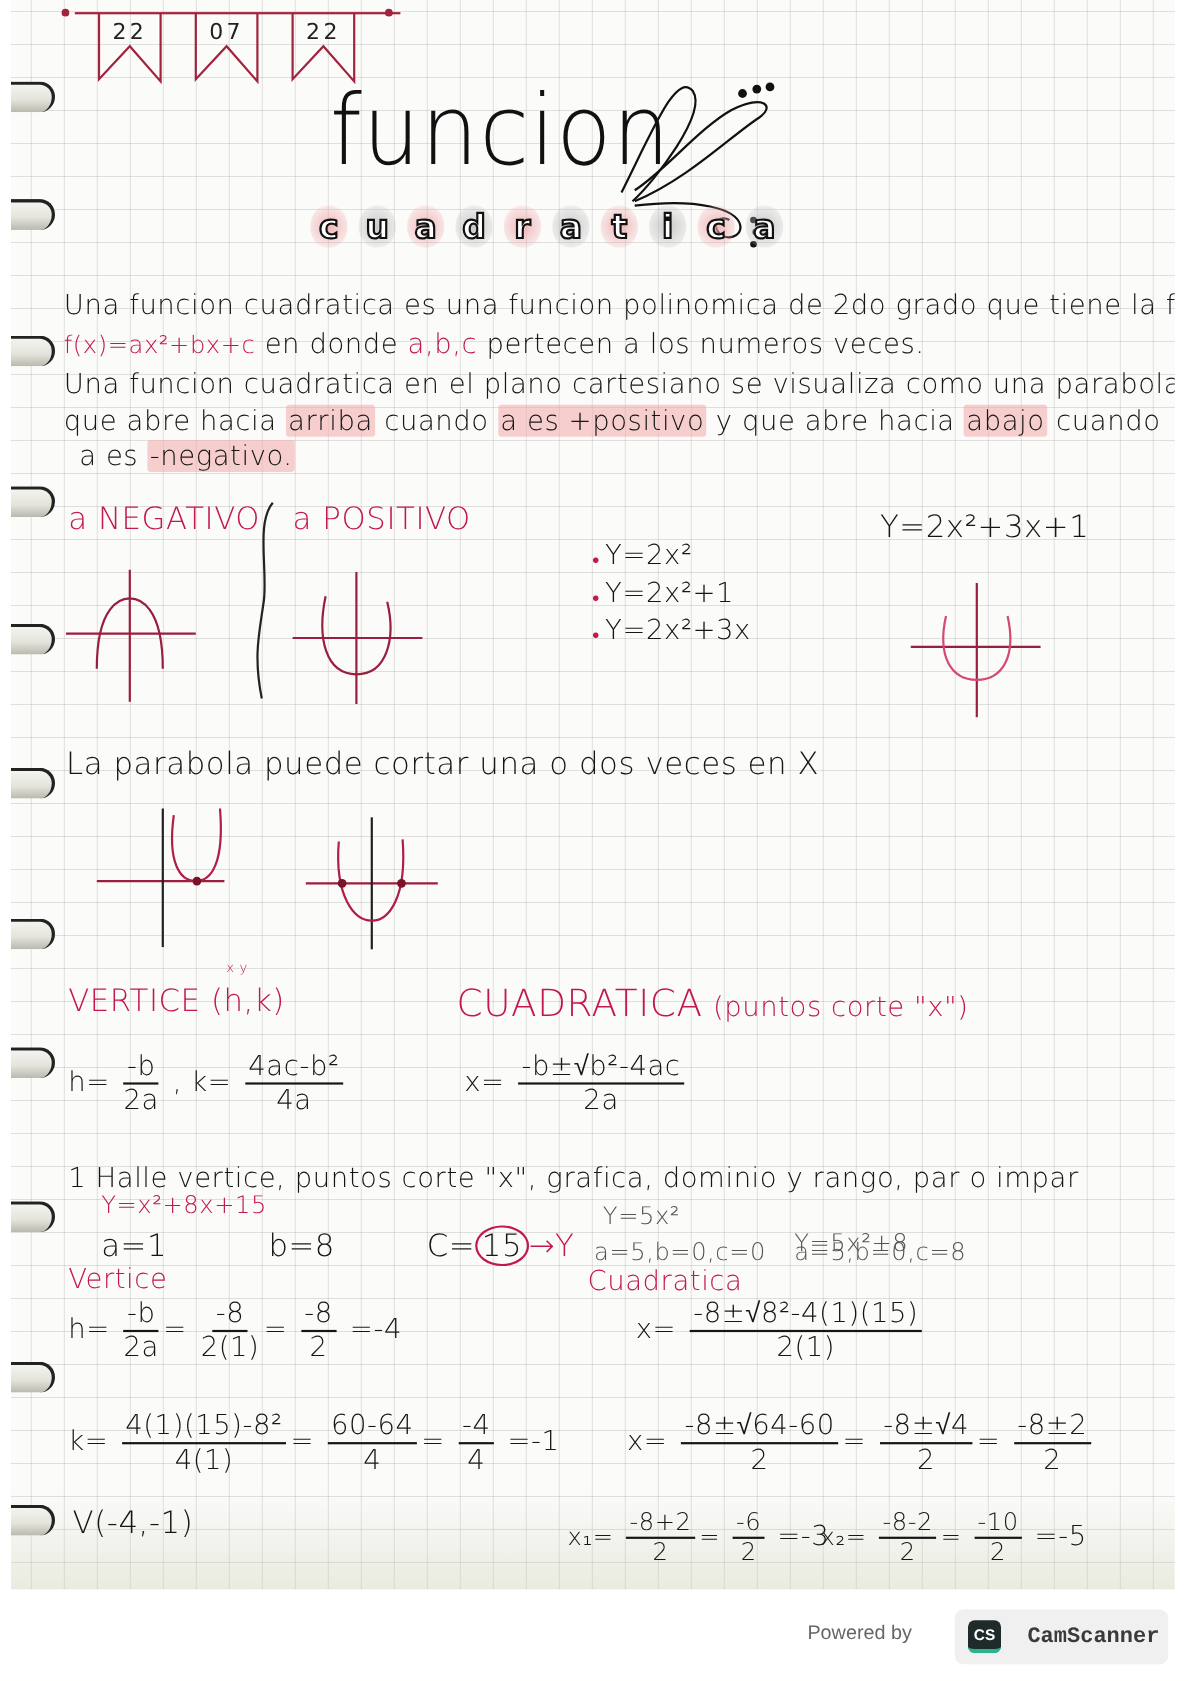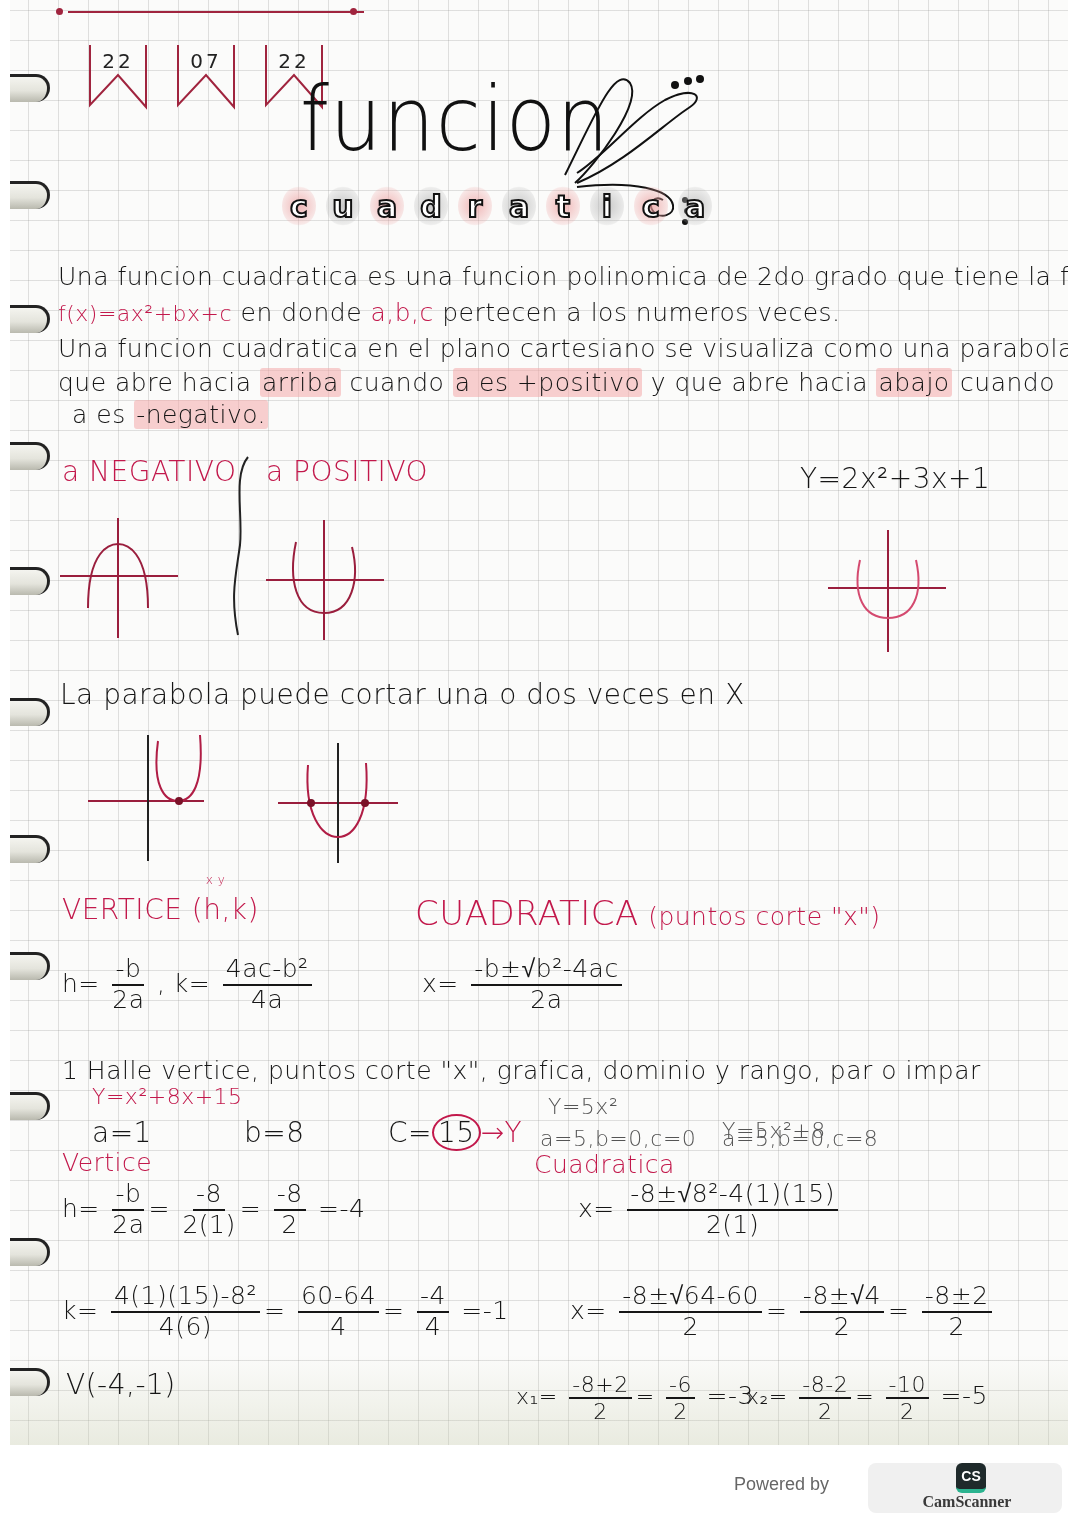--- a/index.html
+++ b/index.html
@@ -35,21 +35,21 @@
   .hand { font-family: "DejaVu Sans", sans-serif; font-weight: 300; letter-spacing: 0.5px; }
   .red { color: #c2184b; }
   .black { color: #161616; }
   .sm { font-size: 22px; }
   .md { font-size: 25px; }
   .lg { font-size: 28px; }
 
   
   .banner-line { position: absolute; left: 58px; top: 11px; width: 296px; height: 2px; background: #a0243e; }
   .banner-dot { position: absolute; width: 7px; height: 7px; border-radius: 50%; background: #a0243e; top: 8px; }
-  .flag { position: absolute; top: 12px; width: 60px; height: 62px; margin-top: 33px; }
+  .flag { position: absolute; top: 12px; width: 60px; height: 62px; }
   .flag-text { position: absolute; top: 4px; left: 0; width: 60px; text-align: center; font-size: 20px; color: #222; letter-spacing: 3px; }
 
   
   .title {
     position: absolute; left: 290px; top: 72px; font-size: 82px; font-weight: 200;
     font-family: "DejaVu Sans", sans-serif; color: #111; letter-spacing: 1px;
     transform: scaleY(1.08);
   }
   .sub-letters { position: absolute; left: 272px; top: 186px; display: flex; gap: 10px; }
   .sub-letter {
@@ -65,29 +65,29 @@
   .frac { display: inline-flex; flex-direction: column; align-items: center; vertical-align: middle; margin: 0 4px; }
   .frac .num { border-bottom: 2px solid #161616; padding: 0 3px; line-height: 1.15; }
   .frac .den { line-height: 1.15; }
 
   .powered {
     position: absolute; left: 734px; top: 1474px; font-size: 18px; color: #666;
     font-family: "Liberation Sans", sans-serif;
   }
   .cs-badge {
     position: absolute; left: 868px; top: 1463px; width: 194px; height: 50px;
-    background: #f0f0f0; border-radius: 8px; display: flex; align-items: center; flex-direction: column;
+    background: #f0f0f0; border-radius: 8px; display: flex; align-items: center;
   }
   .cs-logo {
     margin-left: 12px; width: 30px; height: 30px; border-radius: 6px; background: #1f2a2b;
     border-bottom: 4px solid #2bb38f; box-sizing: border-box;
     color: #fff; font-weight: bold; font-size: 14px; display: flex; align-items: center; justify-content: center;
     font-family: "Liberation Sans", sans-serif;
   }
-  .cs-name { margin-left: 4px; font-size: 16px; color: #3a3a3a; font-weight: bold; font-family: Liberation Serif, serif; }
+  .cs-name { margin-left: 24px; font-size: 20px; color: #3a3a3a; font-weight: bold; font-family: Liberation Mono, monospace; }
   svg { position: absolute; overflow: visible; }
 </style>
 </head>
 <body>
 
 <div class="page">
   <div class="page-bottom-shade"></div>
 
   <div class="ring" style="top:74px"></div>
   <div class="ring" style="top:181px"></div>
@@ -175,20 +175,25 @@
     <line x1="58" y1="8" x2="58" y2="128" stroke="#9a1e3d" stroke-width="2"></line>
     <path d="M28,98 C28,40 50,34 58,34 C66,34 88,40 88,98" fill="none" stroke="#9a1e3d" stroke-width="2"></path>
   </svg>
 
   <svg style="left:256px;top:510px" width="130" height="130">
     <line x1="0" y1="70" x2="118" y2="70" stroke="#9a1e3d" stroke-width="2"></line>
     <line x1="58" y1="10" x2="58" y2="130" stroke="#9a1e3d" stroke-width="2"></line>
     <path d="M30,32 C22,70 30,103 58,103 C86,103 94,70 86,37" fill="none" stroke="#9a1e3d" stroke-width="2"></path>
   </svg>
 
+  <div class="abs" style="left:528px;top:490px">
+    <div class="hand md black" style="height:34px"><span class="red" style="font-size:12px">● </span><span>Y=2x²</span></div>
+    <div class="hand md black" style="height:34px"><span class="red" style="font-size:12px">● </span><span>Y=2x²+1</span></div>
+    <div class="hand md black" style="height:34px"><span class="red" style="font-size:12px">● </span><span>Y=2x²+3x</span></div>
+  </div>
   <div class="abs hand lg black" style="left:790px;top:462px">Y=2x²+3x+1</div>
   <svg style="left:818px;top:530px" width="130" height="130">
     <line x1="0" y1="58" x2="118" y2="58" stroke="#9a1e3d" stroke-width="2"></line>
     <line x1="60" y1="0" x2="60" y2="122" stroke="#9a1e3d" stroke-width="2"></line>
     <path d="M32,30 C24,66 36,88 60,88 C84,88 96,66 88,30" fill="none" stroke="#d44a6f" stroke-width="2"></path>
   </svg>
 
   <div class="abs hand lg black" style="left:50px;top:678px">La parabola puede cortar una o dos veces en X</div>
   <svg style="left:78px;top:735px" width="130" height="130">
     <line x1="0" y1="66" x2="116" y2="66" stroke="#9a1e3d" stroke-width="2"></line>
@@ -260,21 +265,21 @@
     <span class="frac">
         <span class="num">-8</span>
         <span class="den">2</span>
       </span>
     <span>=-4</span>
   </div>
   <div class="abs hand md black" style="left:52px;top:1282px">
     <span>k=</span>
     <span class="frac">
         <span class="num">4(1)(15)-8²</span>
-        <span class="den">4(6)</span>
+        <span class="den">4(1)</span>
       </span>=
     <span class="frac">
         <span class="num">60-64</span>
         <span class="den">4</span>
       </span>=
     <span class="frac">
         <span class="num">-4</span>
         <span class="den">4</span>
       </span>
     <span>=-1</span>

